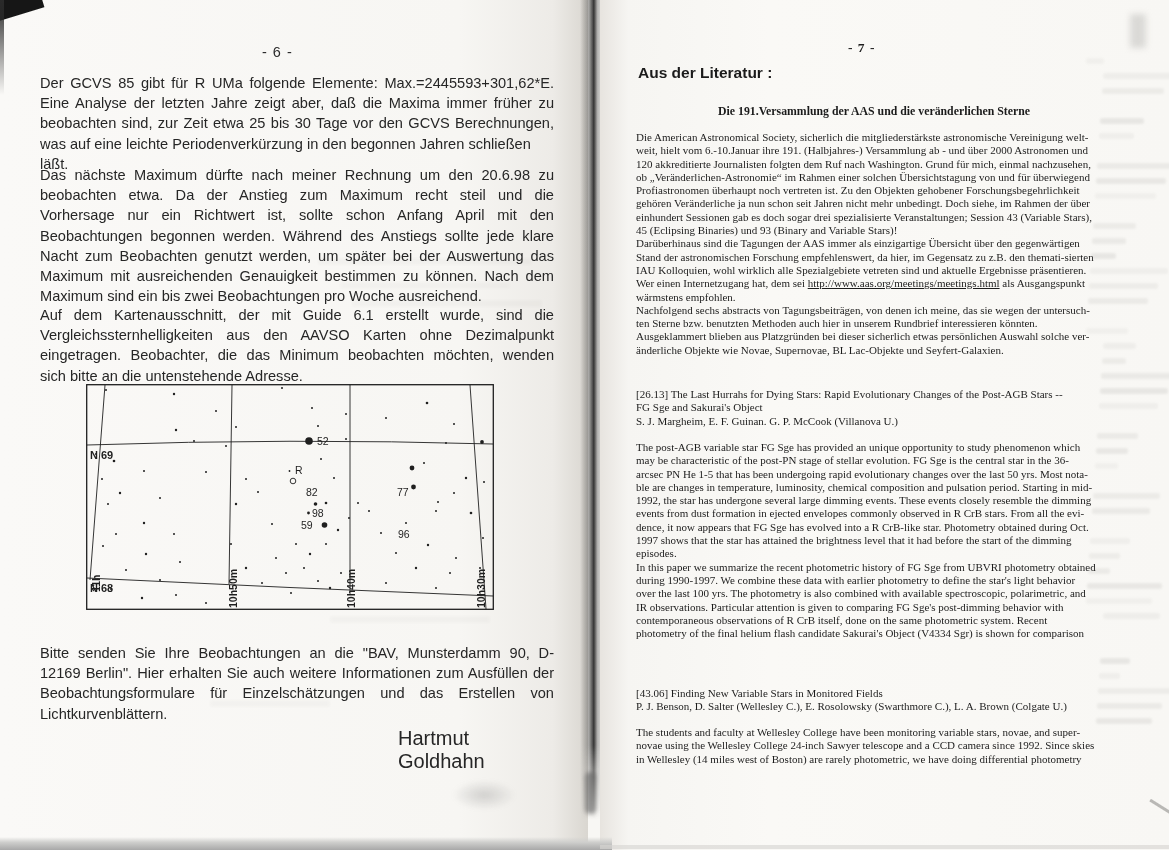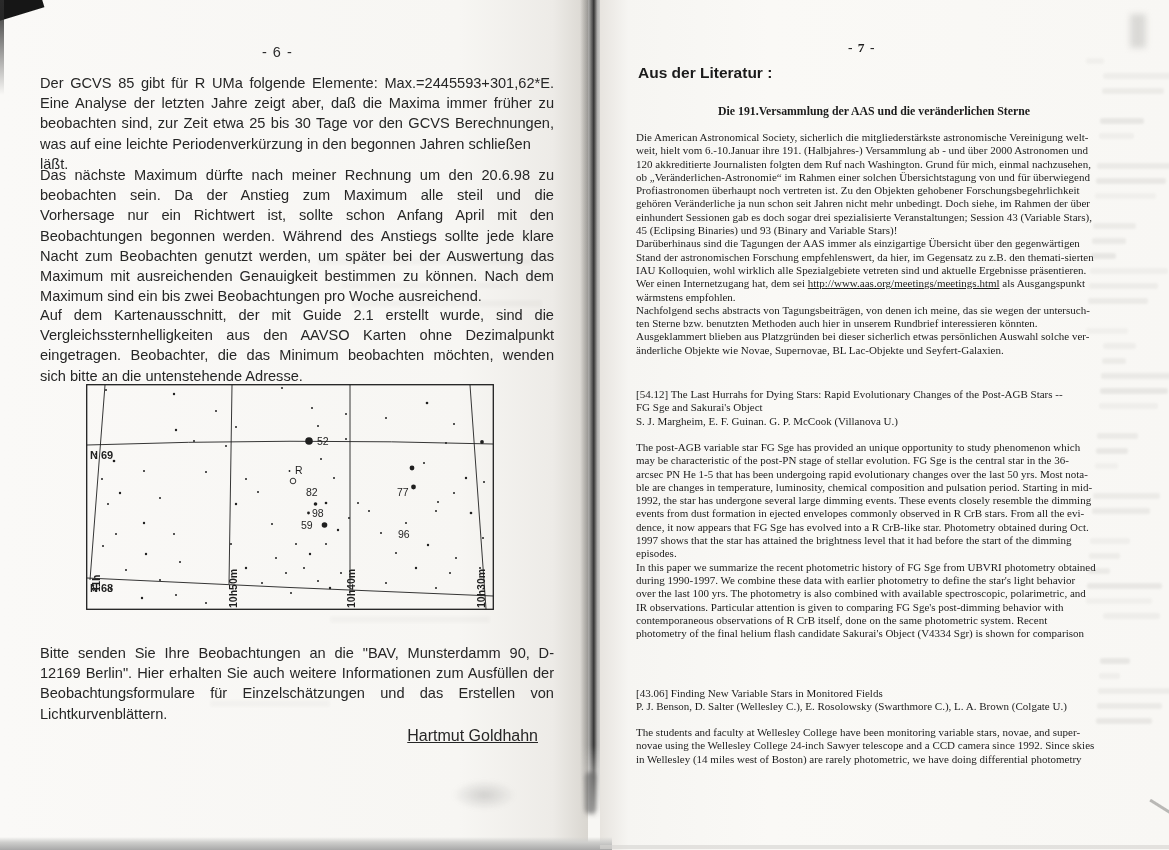--- a/index.html
+++ b/index.html
@@ -11,21 +11,21 @@
   .gutter{position:absolute;left:580px;top:0;width:30px;height:828px;
     background:linear-gradient(to right,rgba(80,80,80,0) 0%,rgba(60,60,60,.45) 30%,rgba(25,25,25,.88) 46%,rgba(70,70,70,.40) 58%,rgba(140,140,140,.15) 75%,rgba(160,160,160,0) 100%);
     filter:blur(.7px);
     -webkit-mask-image:linear-gradient(to bottom,#000 0,#000 90%,transparent 99%);
     mask-image:linear-gradient(to bottom,#000 0,#000 90%,transparent 99%);}
   
   .pageno-left{position:absolute;top:44px;left:262px;font-size:14.5px;color:#2c2c2c;letter-spacing:1px;}
   .para{position:absolute;left:40px;width:514px;font-size:14.6px;line-height:20.2px;color:#262626;}
   .jl{width:100%;}
   .jl.just{text-align:justify;text-align-last:justify;}
-  .signature{position:absolute;top:727px;left:398px;width:140px;text-align:right;font-size:16px;color:#262626;text-decoration:underline;}
+  .signature{position:absolute;top:727px;left:398px;width:140px;text-align:left;font-size:20px;color:#262626;}
   
   .chart-box{position:absolute;left:86px;top:384px;width:408px;height:226px;}
   .chart-box svg{display:block;}
   
   .pageno-right{position:absolute;top:40px;left:248px;font-family:"Liberation Serif",serif;font-size:13.5px;font-weight:bold;color:#1d1d1d;letter-spacing:1px;}
   .lit-heading{position:absolute;top:64px;left:38px;font-size:15.5px;font-weight:bold;color:#1b1b1b;}
   .art-title{position:absolute;top:104px;left:38px;width:472px;text-align:center;font-family:"Liberation Serif",serif;font-size:11.8px;font-weight:bold;color:#1b1b1b;}
   .serifblock{position:absolute;left:36px;width:486px;font-family:"Liberation Serif",serif;font-size:11px;line-height:13.3px;color:#1c1c1c;}
   .serifblock .jl{white-space:nowrap;}
   .url{text-decoration:underline;}
@@ -50,29 +50,29 @@
     <div class="pageno-left">-  6  -</div>
 
     <div class="para" style="top:73px">
         <div class="jl just">Der GCVS 85 gibt für R UMa folgende Elemente: Max.=2445593+301,62*E.</div>
         <div class="jl just">Eine Analyse der letzten Jahre zeigt aber, daß die Maxima immer früher zu</div>
         <div class="jl just">beobachten sind, zur Zeit etwa 25 bis 30 Tage vor den GCVS Berechnungen,</div>
         <div class="jl">was auf eine leichte Periodenverkürzung in den begonnen Jahren schließen läßt.</div>
       </div>
     <div class="para" style="top:165px">
         <div class="jl just">Das nächste Maximum dürfte nach meiner Rechnung um den 20.6.98 zu</div>
-        <div class="jl just">beobachten sein. Da der Anstieg zum Maximum alle steil und die</div>
+        <div class="jl just">beobachten etwa. Da der Anstieg zum Maximum recht steil und die</div>
         <div class="jl just">Vorhersage nur ein Richtwert ist, sollte schon Anfang April mit den</div>
         <div class="jl just">Beobachtungen begonnen werden. Während des Anstiegs sollte jede klare</div>
         <div class="jl just">Nacht zum Beobachten genutzt werden, um später bei der Auswertung das</div>
         <div class="jl just">Maximum mit ausreichenden Genauigkeit bestimmen zu können. Nach dem</div>
         <div class="jl">Maximum sind ein bis zwei Beobachtungen pro Woche ausreichend.</div>
       </div>
     <div class="para" style="top:305px">
-        <div class="jl just">Auf dem Kartenausschnitt, der mit Guide 2.1 erstellt wurde, sind die</div>
+        <div class="jl just">Auf dem Kartenausschnitt, der mit Guide 6.1 erstellt wurde, sind die</div>
         <div class="jl just">Vergleichssternhelligkeiten aus den AAVSO Karten ohne Dezimalpunkt</div>
         <div class="jl just">eingetragen. Beobachter, die das Minimum beobachten möchten, wenden</div>
         <div class="jl">sich bitte an die untenstehende Adresse.</div>
       </div>
     <div class="para" style="top:643px">
         <div class="jl just">Bitte senden Sie Ihre Beobachtungen an die "BAV, Munsterdamm 90, D-</div>
         <div class="jl just">12169 Berlin". Hier erhalten Sie auch weitere Informationen zum Ausfüllen der</div>
         <div class="jl just">Beobachtungsformulare für Einzelschätzungen und das Erstellen von</div>
         <div class="jl">Lichtkurvenblättern.</div>
       </div>
@@ -215,21 +215,21 @@
     <div class="serifblock" style="top:277.3px;white-space:nowrap"><span>Wer einen Internetzugang hat, dem sei </span><span class="url">http://www.aas.org/meetings/meetings.html</span><span> als Ausgangspunkt</span></div>
     <div class="serifblock" style="top:290.6px">
         <div class="jl">wärmstens empfohlen.</div>
         <div class="jl">Nachfolgend sechs abstracts von Tagungsbeiträgen, von denen ich meine, das sie wegen der untersuch-</div>
         <div class="jl">ten Sterne bzw. benutzten Methoden auch hier in unserem Rundbrief interessieren könnten.</div>
         <div class="jl">Ausgeklammert blieben aus Platzgründen bei dieser sicherlich etwas persönlichen Auswahl solche ver-</div>
         <div class="jl">änderliche Objekte wie Novae, Supernovae, BL Lac-Objekte und Seyfert-Galaxien.</div>
       </div>
 
     <div class="serifblock" style="top:388px">
-        <div class="jl">[54.12] The Last Hurrahs for Dying Stars: Rapid Evolutionary Changes of the Post-AGB Stars --</div>
+        <div class="jl">[26.13] The Last Hurrahs for Dying Stars: Rapid Evolutionary Changes of the Post-AGB Stars --</div>
         <div class="jl">FG Sge and Sakurai's Object</div>
       </div>
     <div class="serifblock" style="top:414.6px">S. J. Margheim, E. F. Guinan. G. P. McCook (Villanova U.)</div>
     <div class="serifblock" style="top:441px">
         <div class="jl">The post-AGB variable star FG Sge has provided an unique opportunity to study phenomenon which</div>
         <div class="jl">may be characteristic of the post-PN stage of stellar evolution. FG Sge is the central star in the 36-</div>
         <div class="jl">arcsec PN He 1-5 that has been undergoing rapid evolutionary changes over the last 50 yrs. Most nota-</div>
         <div class="jl">ble are changes in temperature, luminosity, chemical composition and pulsation period. Starting in mid-</div>
         <div class="jl">1992, the star has undergone several large dimming events. These events closely resemble the dimming</div>
         <div class="jl">events from dust formation in ejected envelopes commonly observed in R CrB stars. From all the evi-</div>

